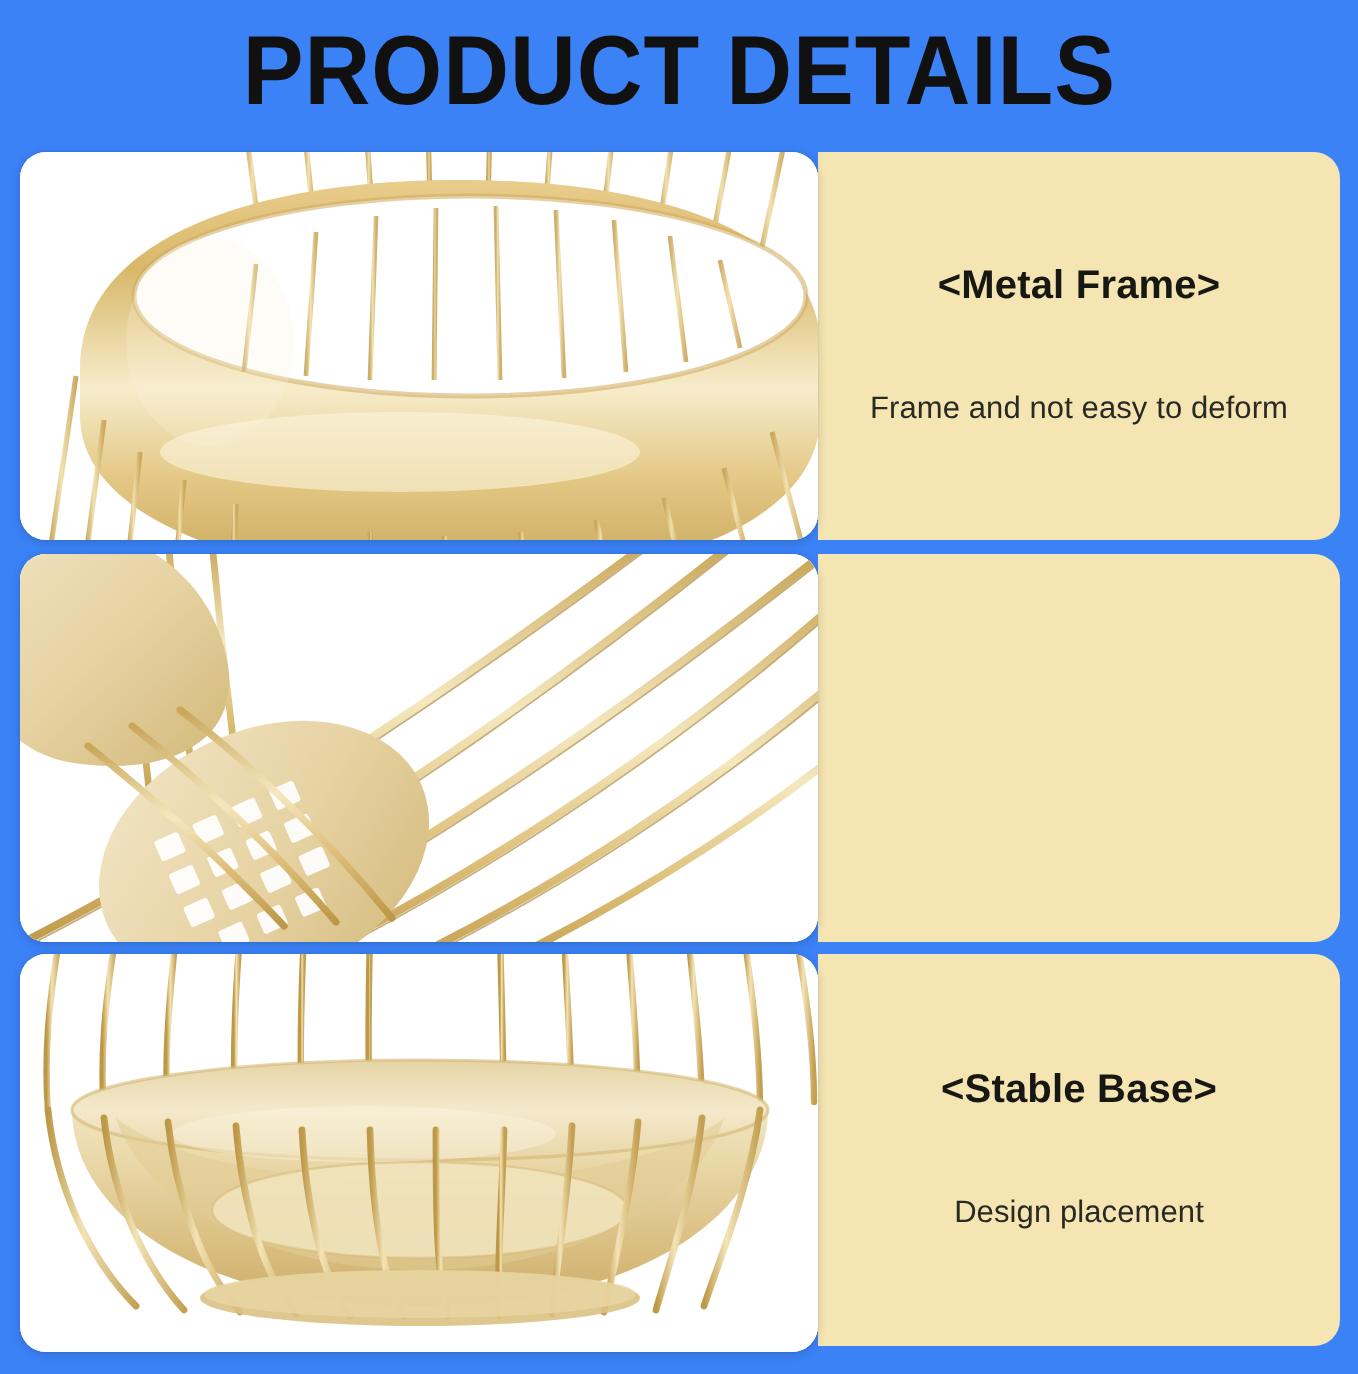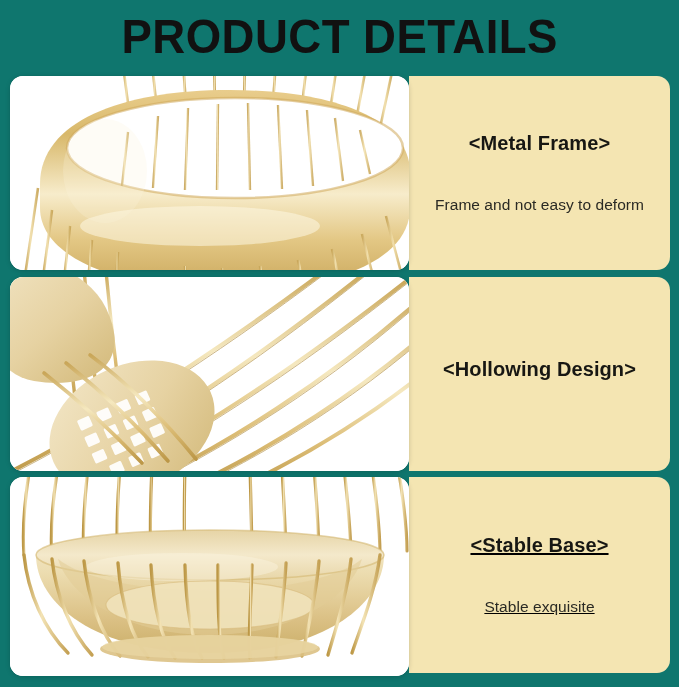--- a/index.html
+++ b/index.html
@@ -13,21 +13,21 @@
     background: #ffffff;
     font-family: "Liberation Sans", "DejaVu Sans", sans-serif;
     overflow: hidden;
     position: relative;
   }
 
   .page {
     position: relative;
     width: 679px;
     height: 687px;
-    background: #0f766e;
+    background: #3b82f6;
   }
 
   
   .title-bar {
     position: absolute;
     left: 0;
     top: 0;
     width: 679px;
     height: 70px;
     display: flex;
@@ -83,21 +83,21 @@
     border-radius: 0 13px 13px 0;
     display: flex;
     flex-direction: column;
     align-items: center;
     justify-content: center;
     z-index: 1;
     box-sizing: border-box;
     padding: 0 10px;
     gap: 32px;
   }
-  .row-3 .text-card { height: 196px; text-decoration: underline; }
+  .row-3 .text-card { height: 196px; }
 
   .feature-heading {
     font-family: "Liberation Sans Narrow", "Liberation Sans", "DejaVu Sans", sans-serif;
     font-weight: bold;
     font-size: 20px;
     color: #171713;
     white-space: nowrap;
     margin: 0 0 9px 0;
     letter-spacing: 0.1px;
   }
@@ -292,21 +292,20 @@
           <g stroke="url(#r2wire)" stroke-width="3.6" fill="none" stroke-linecap="round">
             <path d="M34 96 C 62 118, 96 148, 132 186"></path>
             <path d="M56 86 C 86 110, 122 142, 158 184"></path>
             <path d="M80 78 C 112 102, 150 138, 186 182"></path>
           </g>
         </g>
       </svg>
     </div>
 
     <div class="text-card">
-      <div class="feature-heading">&lt;Hollowing Design&gt;</div>
     </div>
   </div>
 
   <div class="row row-3">
 
     <div class="photo-card">
       <svg class="art" viewBox="0 0 399 199" preserveAspectRatio="none">
         <defs>
           <linearGradient id="r3bowl" x1="0" y1="0" x2="0" y2="1">
             <stop offset="0%" stop-color="#f6edd3"></stop>
@@ -381,17 +380,17 @@
           </g>
 
           <ellipse cx="200" cy="172" rx="110" ry="14" fill="#dcc184" opacity="0.9"></ellipse>
           <ellipse cx="200" cy="170" rx="108" ry="12" fill="#e9d6a2" opacity="0.8"></ellipse>
         </g>
       </svg>
     </div>
 
     <div class="text-card">
       <div class="feature-heading">&lt;Stable Base&gt;</div>
-      <div class="feature-sub">Stable exquisite</div>
+      <div class="feature-sub">Design placement</div>
     </div>
   </div>
 
 </div>
 
 </body></html>

